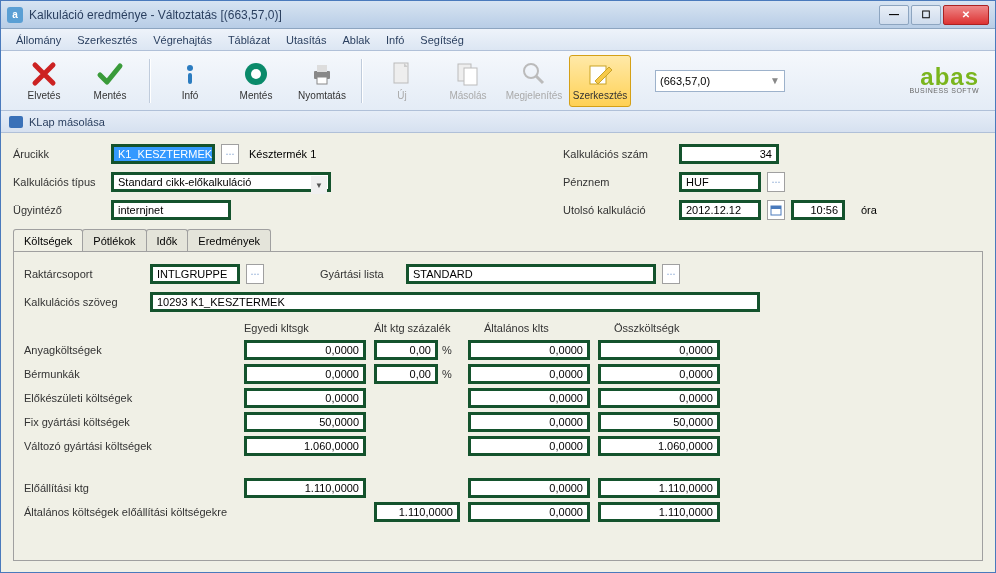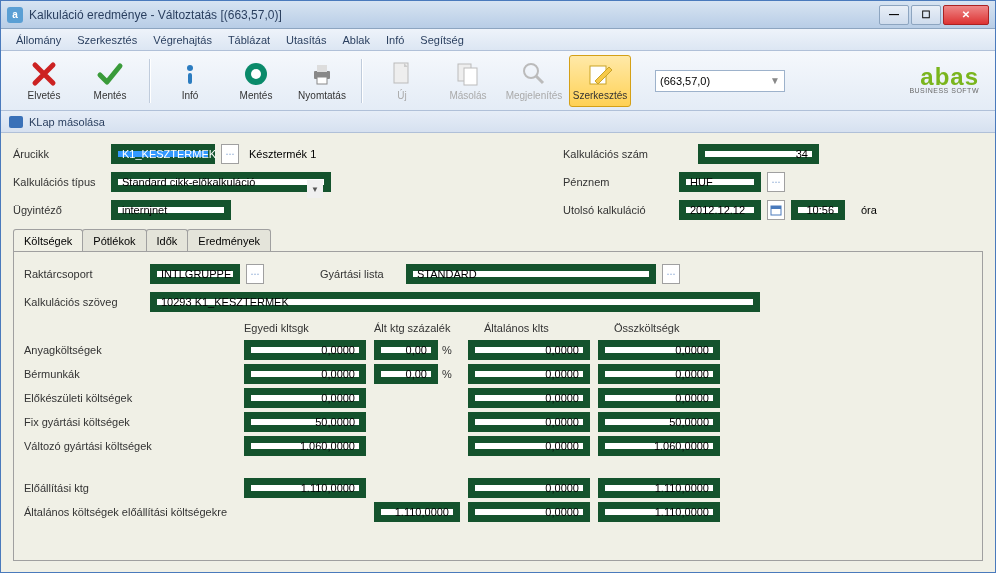--- a/index.html
+++ b/index.html
@@ -40,21 +40,21 @@
     .secondary-bar .txt { color:#2a3f5f; font-size:11px;}
 
     
     .form-area { background:#f0f0e6; padding: 10px 12px 8px 12px; display:flex; gap:10px;}
     .form-col { display:flex; flex-direction:column; gap:6px;}
     .form-col.left { width: 480px;}
     .form-col.right { width: 420px; margin-left:auto;}
     .form-row { display:flex; align-items:center; gap:6px; height:22px;}
     .form-label { width: 92px; color:#333;}
     .form-label.wide { width:110px;}
-    .form-input { height:20px; border:7px solid #14532d; background:#fff; padding:0 4px; display:flex; align-items:center;}
+    .form-input { height:20px; border:3px solid #14532d; background:#fff; padding:0 4px; display:flex; align-items:center;}
     .form-input.sel { background:#3399ff; color:#fff;}
     .form-input.right { justify-content:flex-end;}
     .lookup-btn { width:18px; height:20px; border:1px solid #a0a0a0; background:#fff; display:flex; align-items:center; justify-content:center; font-size:9px; color:#4a7abc; cursor:pointer;}
     .combo { position:relative;}
     .combo-btn { position:absolute; right:1px; top:1px; width:16px; height:18px; background:#f0f0f0; display:flex; align-items:center; justify-content:center; font-size:8px; color:#555;}
 
     
     .tab-panel { background:#f0f0e6; padding:0 12px 12px 12px;}
     .tab-strip { display:flex; height:22px; position:relative;}
     .tab { padding:4px 10px; border:1px solid #a0a0a0; border-bottom:none; background:#e4e4da; margin-right:-1px; display:flex; align-items:center; cursor:pointer; border-radius:3px 3px 0 0;}
@@ -221,21 +221,21 @@
         </span>
       </div>
       <div class="form-row">
         <span class="form-label">Ügyintéző</span>
         <span class="form-input" style="width:120px;">internjnet</span>
       </div>
     </div>
     <div class="form-col right">
       <div class="form-row">
         <span class="form-label wide">Kalkulációs szám</span>
-        <span class="form-input right" style="width:121px;margin-left:19px;">34</span>
+        <span class="form-input right" style="width:100px;">34</span>
       </div>
       <div class="form-row">
         <span class="form-label wide">Pénznem</span>
         <span class="form-input" style="width:82px;">HUF</span>
         <span class="lookup-btn">⋯</span>
       </div>
       <div class="form-row">
         <span class="form-label wide">Utolsó kalkuláció</span>
         <span class="form-input" style="width:82px;">2012.12.12</span>
         <span class="lookup-btn">

